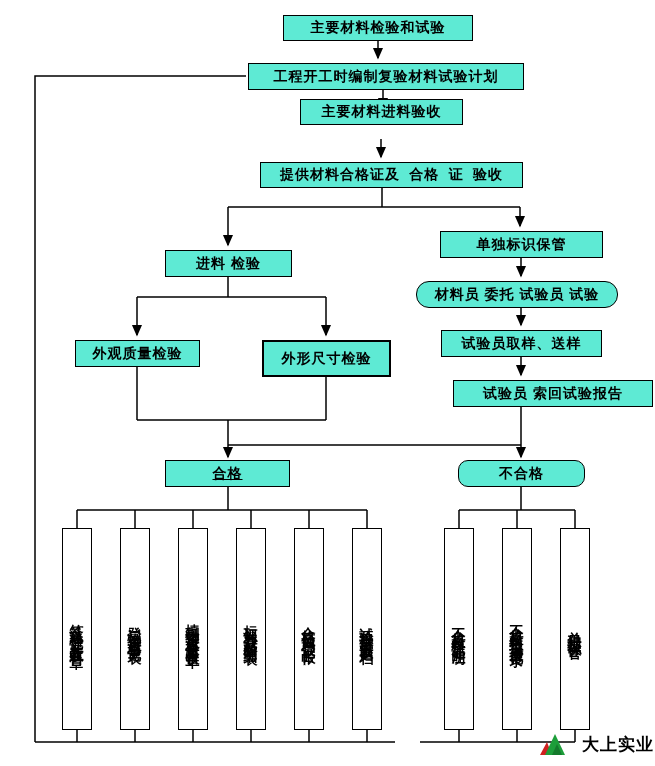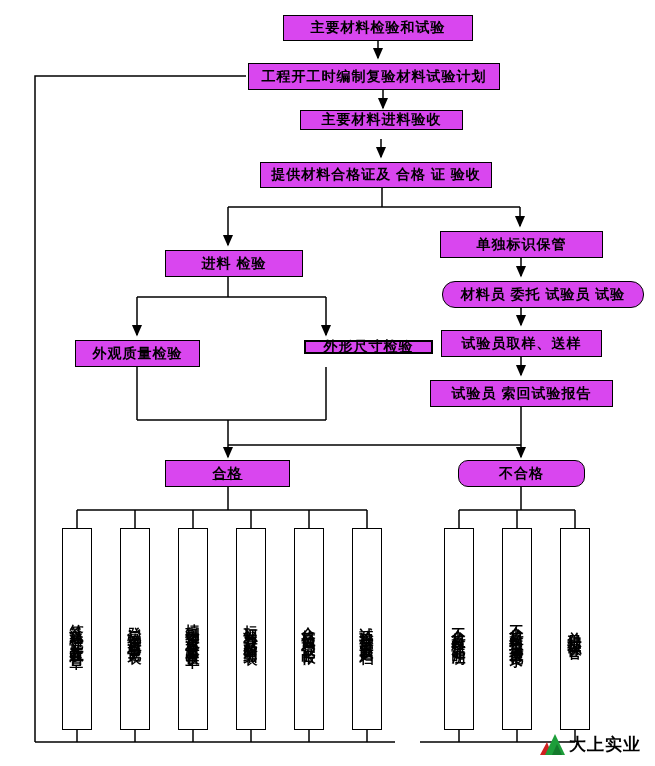--- a/index.html
+++ b/index.html
@@ -13,21 +13,21 @@
     color: #000000;
     overflow: hidden;
   }
   .lines {
     position: absolute;
     left: 0; top: 0;
   }
   .box {
     position: absolute;
     border: 1px solid #000000;
-    background: #d946ef;
+    background: #5eead4;
     display: flex;
     align-items: center;
     justify-content: center;
     font-size: 14px;
     font-weight: 700;
     letter-spacing: 1px;
     white-space: pre;
     text-align: center;
   }
   .box.thick { border-width: 2px; }
@@ -47,21 +47,21 @@
     font-weight: 700;
     letter-spacing: 3px;
     line-height: 1;
   }
   .logo {
     position: absolute;
     left: 540px;
     top: 731px;
     display: flex;
     align-items: center;
-    gap: 3px;
+    gap: 16px;
   }
   .logo-text {
     font-size: 17px;
     font-weight: 700;
     letter-spacing: 1px;
   }
 </style>
 </head>
 <body>
 
@@ -127,32 +127,32 @@
       <line x1="517" y1="730" x2="517" y2="742"></line>
       <line x1="575" y1="730" x2="575" y2="742"></line>
       <line x1="35" y1="742" x2="395" y2="742"></line>
       <line x1="420" y1="742" x2="575" y2="742"></line>
 
       <polyline points="35,742 35,76 246,76"></polyline>
     </g>
   </svg>
 
   <div class="box" style="left:283px; top:15px;  width:190px; height:26px;">主要材料检验和试验</div>
-  <div class="box" style="left:248px; top:63px;  width:252px; height:27px;">工程开工时编制复验材料试验计划</div>
-  <div class="box" style="left:300px; top:110px; width:163px; height:20px;">主要材料进料验收</div>
-  <div class="box" style="left:260px; top:162px; width:232px; height:26px;">提供材料合格证及 合格 证 验收</div>
+  <div class="box" style="left:248px; top:63px;  width:276px; height:27px;">工程开工时编制复验材料试验计划</div>
+  <div class="box" style="left:300px; top:99px; width:163px; height:26px;">主要材料进料验收</div>
+  <div class="box" style="left:260px; top:162px; width:263px; height:26px;font-family:Liberation Mono, monospace;">提供材料合格证及 合格 证 验收</div>
 
-  <div class="box" style="left:165px; top:250px; width:138px; height:27px;">进料 检验</div>
+  <div class="box" style="left:165px; top:250px; width:127px; height:27px;">进料 检验</div>
   <div class="box" style="left:75px;  top:340px; width:125px; height:27px;text-align:right;">外观质量检验</div>
-  <div class="box thick" style="left:262px; top:340px; width:129px; height:14px;margin-left:42px;">外形尺寸检验</div>
+  <div class="box thick" style="left:262px; top:340px; width:129px; height:37px;">外形尺寸检验</div>
 
   <div class="box" style="left:440px; top:231px; width:163px; height:27px;">单独标识保管</div>
-  <div class="box" style="left:442px; top:281px; width:202px; height:27px;border-radius:13px;">材料员 委托 试验员 试验</div>
+  <div class="box" style="left:416px; top:281px; width:202px; height:27px;border-radius:13px;">材料员 委托 试验员 试验</div>
   <div class="box" style="left:441px; top:330px; width:161px; height:27px;">试验员取样、送样</div>
-  <div class="box" style="left:430px; top:380px; width:183px; height:27px;">试验员 索回试验报告</div>
+  <div class="box" style="left:453px; top:380px; width:200px; height:27px;">试验员 索回试验报告</div>
 
   <div class="box" style="left:165px; top:460px; width:125px; height:27px;text-decoration:underline;">合格</div>
   <div class="box" style="left:458px; top:460px; width:127px; height:27px;border-radius:10px;">不合格</div>
 
   <div class="vbox" style="left:62px;">签认送料凭证并盖收料章</div>
   <div class="vbox" style="left:120px;">登记物资进料登记表</div>
   <div class="vbox" style="left:178px;">填制物资进料质量验收单</div>
   <div class="vbox" style="left:236px;">标识并登记材料明细表</div>
   <div class="vbox" style="left:294px;">合格证归档登记台帐</div>
   <div class="vbox" style="left:352px;">试验报告单索取归档</div>

